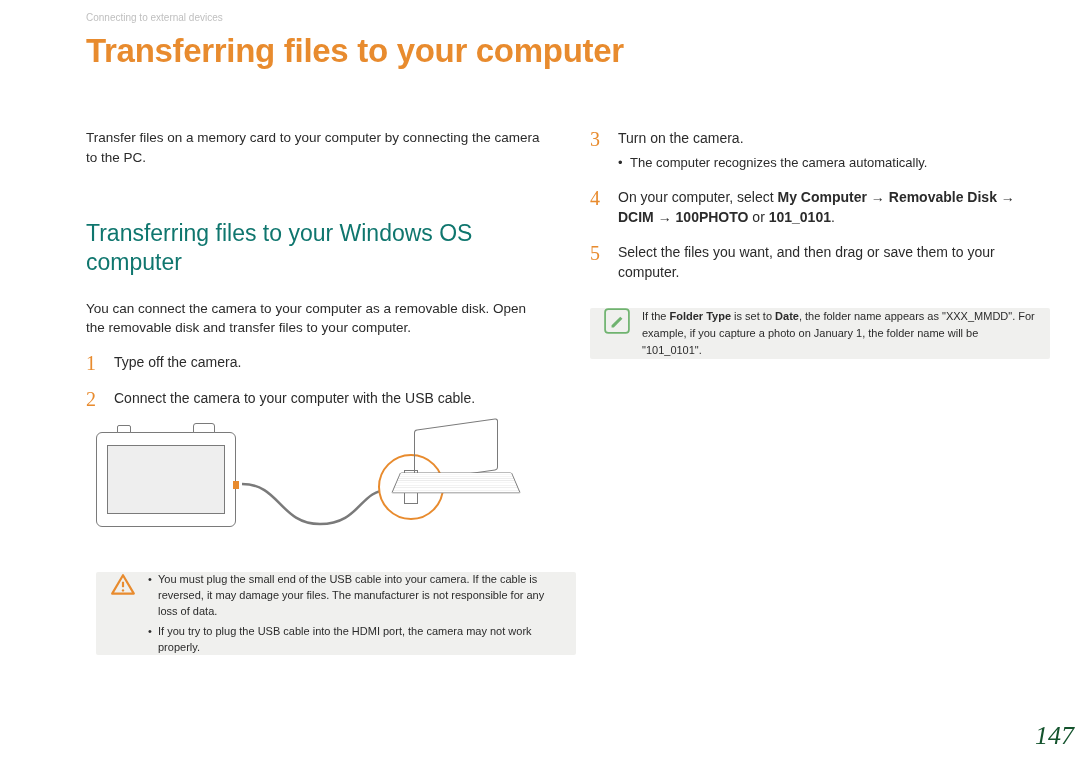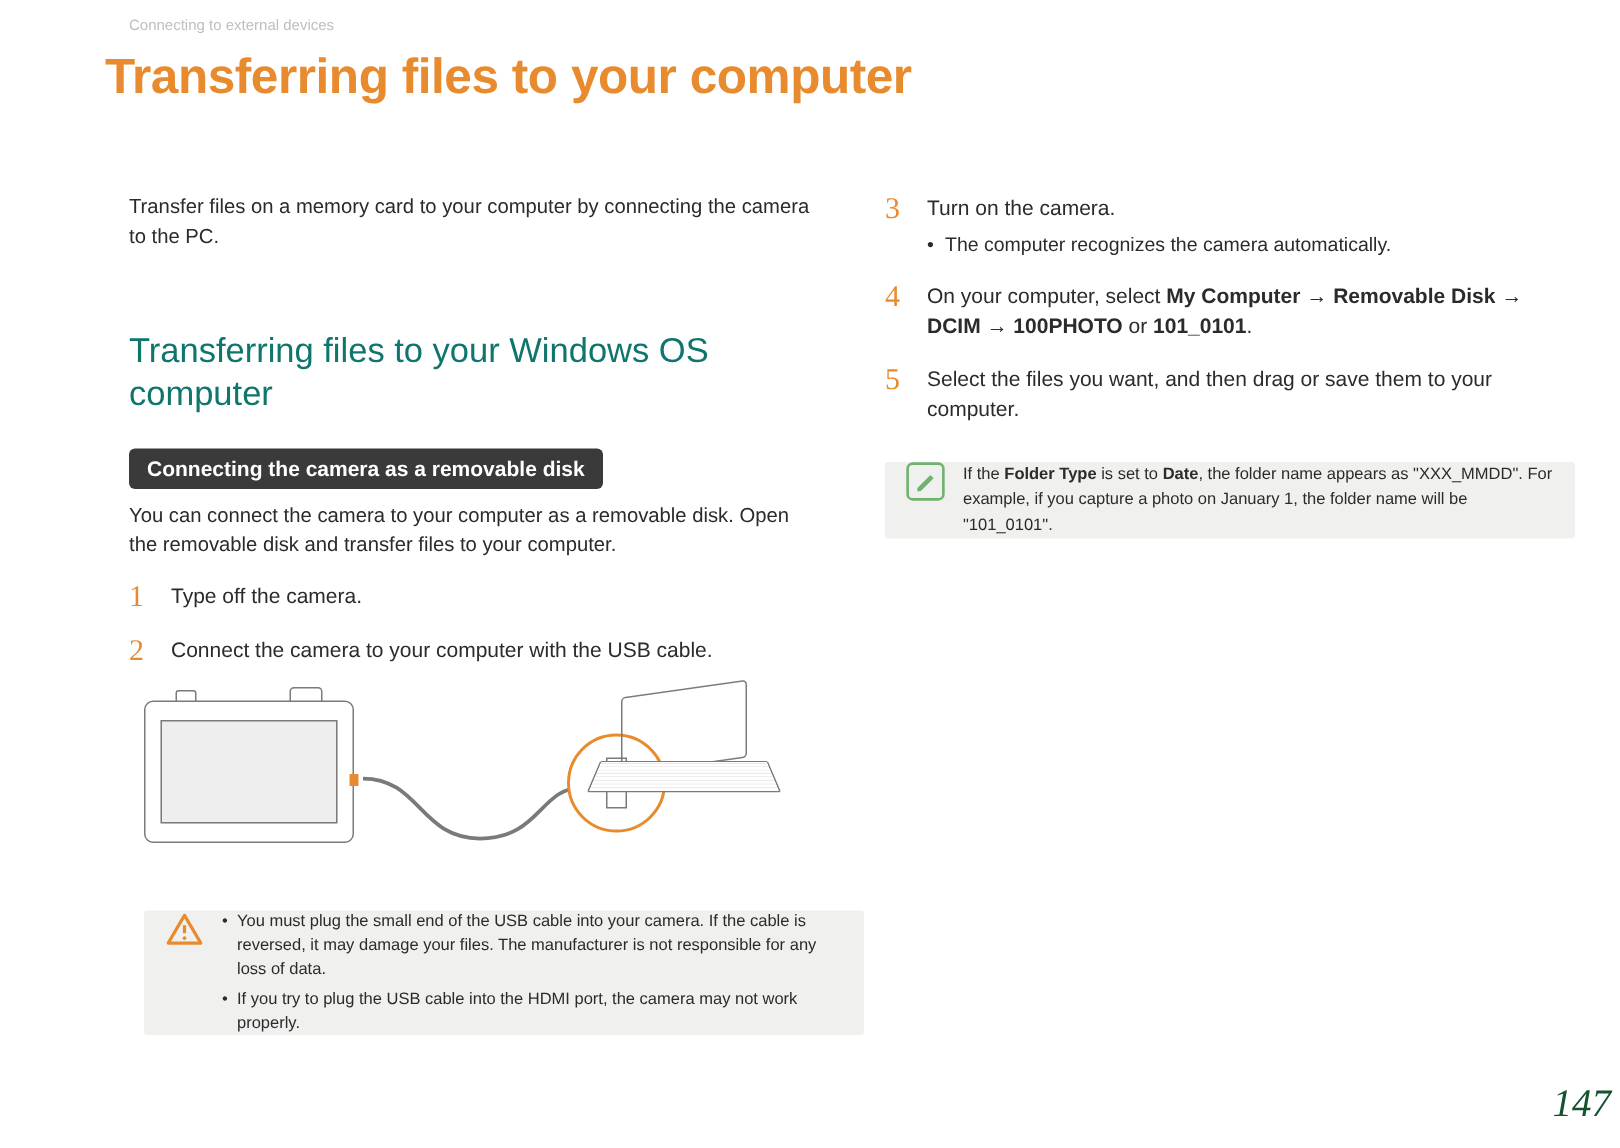--- a/index.html
+++ b/index.html
@@ -14,21 +14,21 @@
   .page { width: 1080px; height: 765px; position: relative; margin-left: 26px; }
   .tab {
     position: absolute; right: 0; top: 5px; width: 14px; height: 72px;
     background: #c9c24a;
   }
   .breadcrumb {
     position: absolute; left: 60px; top: 12px;
     font-size: 10px; color: #bfbfbf;
   }
   .title {
-    position: absolute; left: 44px; top: 32px;
+    position: absolute; left: 60px; top: 32px;
     font-size: 33px; font-weight: 700; color: #e88b2e;
     letter-spacing: -0.3px;
   }
   .col-left {
     position: absolute; left: 60px; top: 128px; width: 460px;
   }
   .col-right {
     position: absolute; left: 564px; top: 128px; width: 460px;
   }
   .intro { font-size: 13.5px; line-height: 1.45; }
@@ -111,21 +111,20 @@
 <body>
 
 <div class="page">
   <div class="tab"></div>
   <div class="breadcrumb">Connecting to external devices</div>
   <h1 class="title">Transferring files to your computer</h1>
 
   <div class="col-left">
     <p class="intro">Transfer files on a memory card to your computer by connecting the camera to the PC.</p>
     <h2 class="section-h">Transferring files to your Windows OS computer</h2>
-    <div class="pill">Connecting the camera as a removable disk</div>
     <p class="body">You can connect the camera to your computer as a removable disk. Open the removable disk and transfer files to your computer.</p>
 
     <ol class="step-list">
       <li class="step">
         <span class="step-num">1</span>
         <span class="step-text">Type off the camera.</span>
       </li>
       <li class="step">
         <span class="step-num">2</span>
         <span class="step-text">Connect the camera to your computer with the USB cable.</span>

